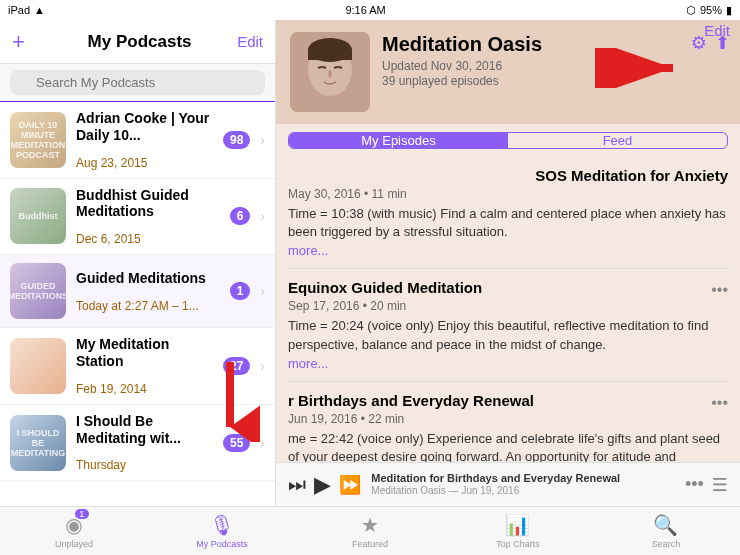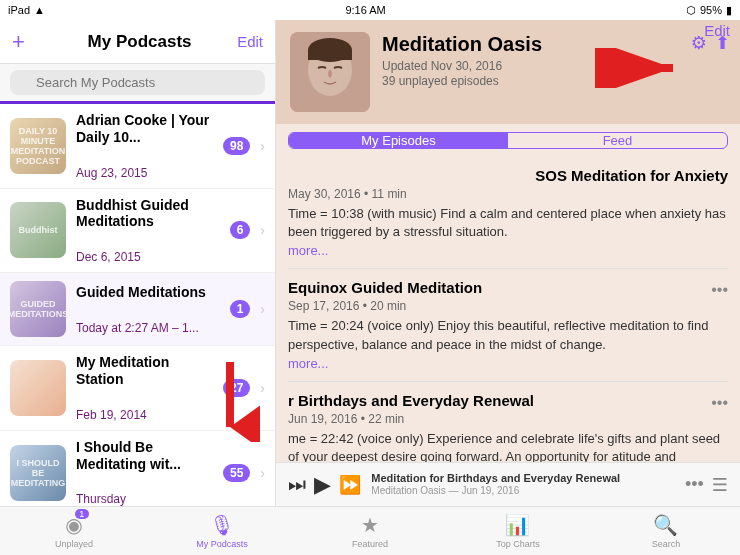--- a/index.html
+++ b/index.html
@@ -71,21 +71,21 @@
     }
 
     .sidebar-edit-btn {
       color: #8b5cf6;
       font-size: 15px;
       cursor: pointer;
     }
 
     .search-bar {
       padding: 6px 10px;
-      border-bottom: 3px solid #6d28d9;
+      border-bottom: 1px solid #6d28d9;
       background: #f7f7f7;
     }
 
     .search-input {
       width: 100%;
       background: #e8e8e8;
       border: none;
       border-radius: 8px;
       padding: 5px 10px 5px 26px;
       font-size: 13px;
@@ -147,22 +147,22 @@
 
     .podcast-name {
       font-size: 14px;
       font-weight: 600;
       color: #000;
       line-height: 1.2;
     }
 
     .podcast-date {
       font-size: 12px;
-      color: #701a75;
-      margin-top: 20px;
+      color: #a16207;
+      margin-top: 12px;
     }
 
     .podcast-badge {
       background: #8b5cf6;
       color: #fff;
       border-radius: 10px;
       padding: 2px 7px;
       font-size: 12px;
       font-weight: 600;
       flex-shrink: 0;

